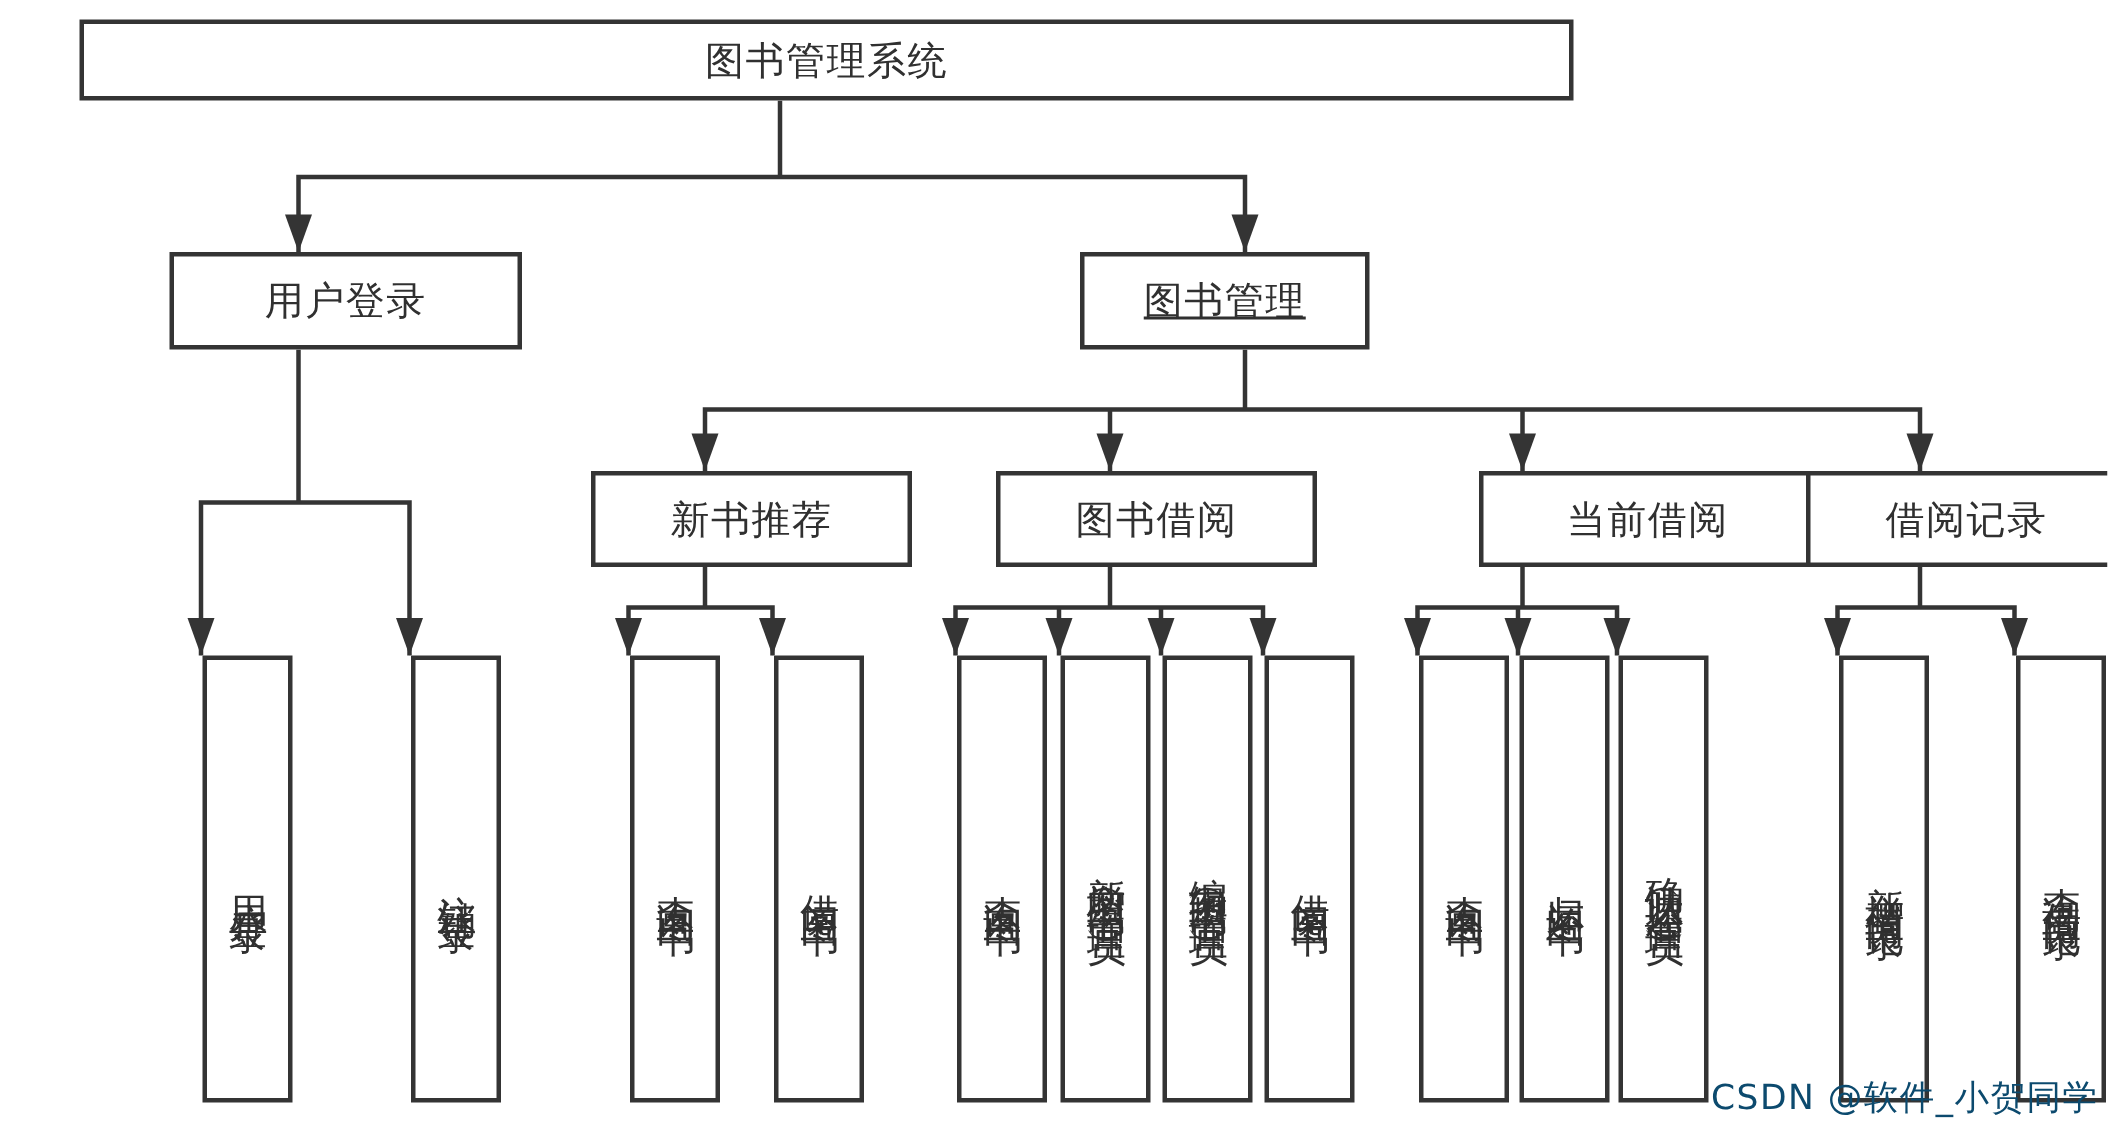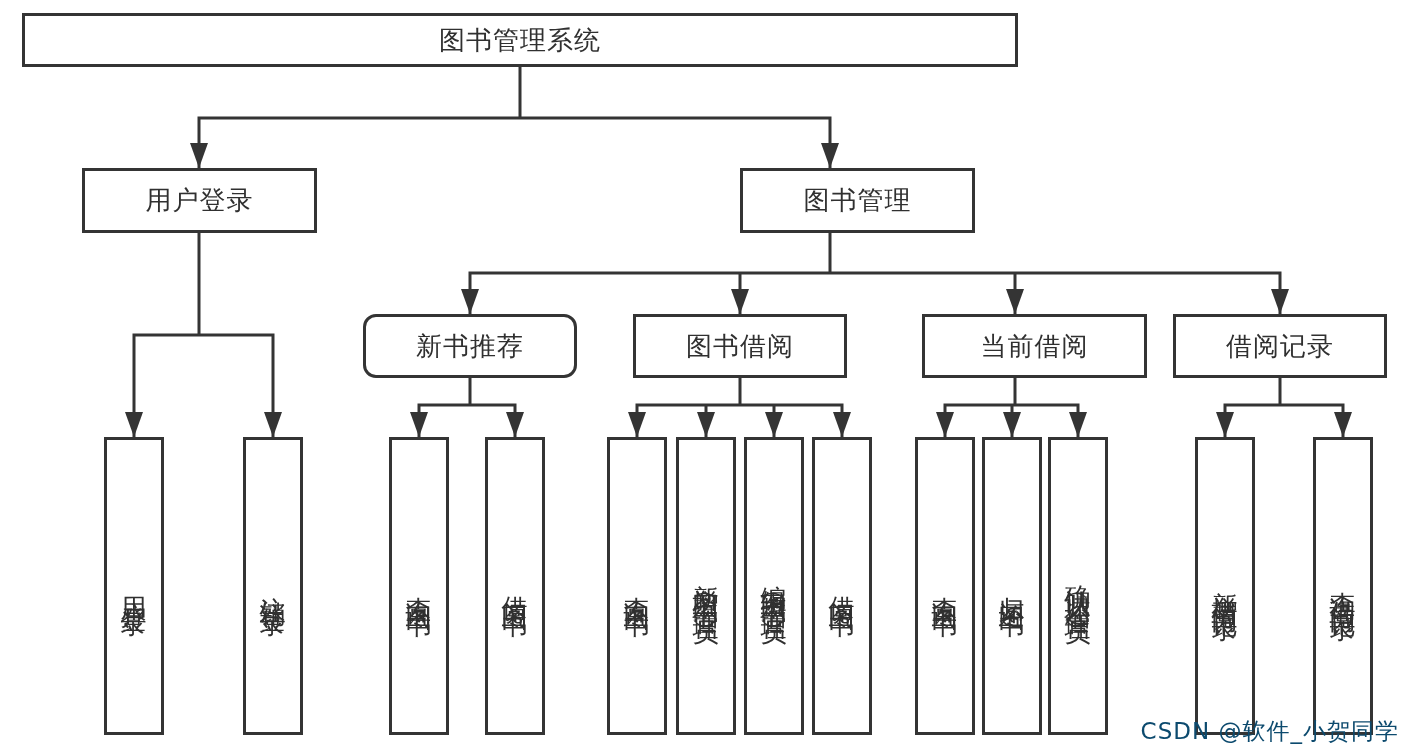--- a/index.html
+++ b/index.html
@@ -5,35 +5,35 @@
   html,body{margin:0;padding:0;background:#ffffff;}
   .stage{
     position:relative;width:1405px;height:747px;background:#ffffff;
     font-family:"DejaVu Sans","Liberation Sans",sans-serif;overflow:hidden;
   }
   .connectors{position:absolute;left:0;top:0;width:1405px;height:747px;z-index:1;}
   .connectors path{fill:none;stroke:#343434;stroke-width:3;}
   .connectors polygon{fill:#343434;stroke:none;}
   .box{
     position:absolute;box-sizing:border-box;border:3px solid #343434;background:#ffffff;
-    display:flex;align-items:center;justify-content:center;color:#303030;z-index:2;
+    display:flex;align-items:center;justify-content:center;color:#303030;z-index:2;margin-left:31px;
   }
   .hlabel{font-size:26px;letter-spacing:1px;white-space:nowrap;}
   .vlabel{
     writing-mode:vertical-rl;text-orientation:mixed;
     font-size:26px;line-height:1;letter-spacing:5px;white-space:nowrap;
   }
   
   .n-root{left:22px;top:13px;width:996px;height:54px;}
   .n-userlogin{left:82px;top:168px;width:235px;height:65px;}
-  .n-bookmgmt{left:740px;top:168px;width:235px;height:65px;}
+  .n-bookmgmt{left:689px;top:168px;width:193px;height:65px;text-decoration:underline;}
   .n-l3{top:314px;height:64px;}
-  .n-newbook{left:363px;width:214px;border-radius:13px;}
+  .n-newbook{left:363px;width:214px;}
   .n-bookborrow{left:633px;width:214px;text-align:right;}
-  .n-currentborrow{left:922px;width:225px;align-items:center;}
+  .n-currentborrow{left:955px;width:225px;align-items:center;}
   .n-borrowrecords{left:1173px;width:214px;}
   .leaf{top:437px;height:298px;width:60px;}
   .lf1{left:104px;}  .lf2{left:243px;}
   .lf3{left:389px;}  .lf4{left:485px;}
   .lf5{left:607px;}  .lf6{left:676px;}  .lf7{left:744px;}  .lf8{left:812px;}
   .lf9{left:915px;}  .lf10{left:982px;} .lf11{left:1048px;}
   .lf12{left:1195px;}.lf13{left:1313px;}
   .watermark{
     position:absolute;right:6px;bottom:0px;z-index:5;
     font-size:23px;letter-spacing:1px;color:#0c4a6e;white-space:nowrap;

